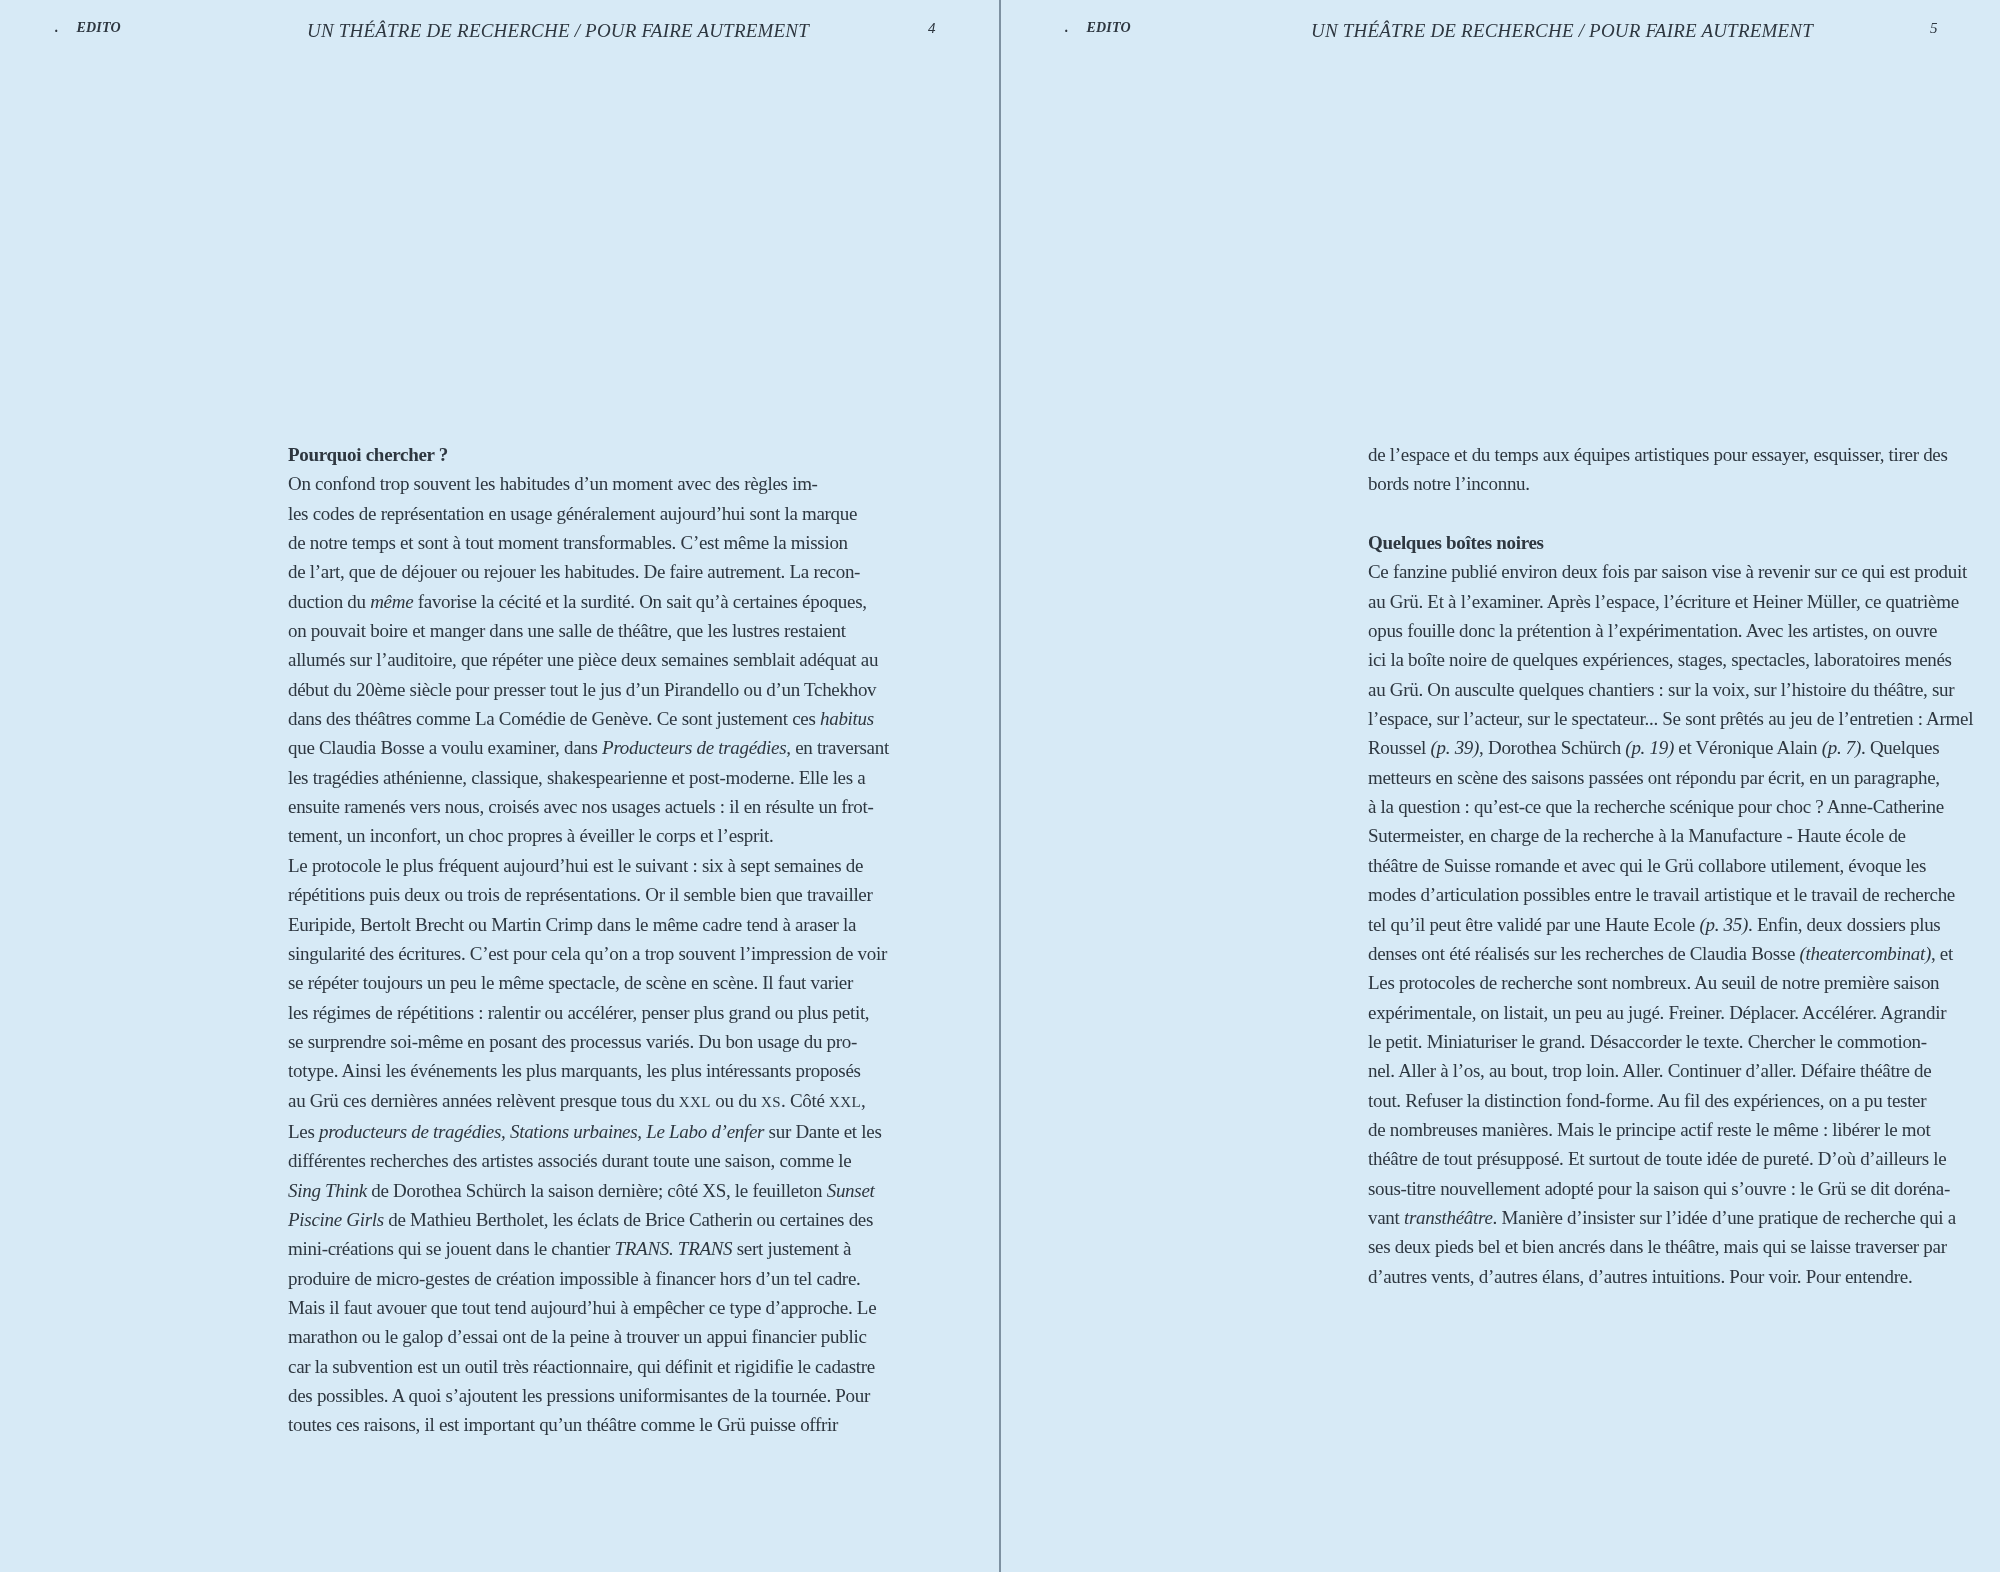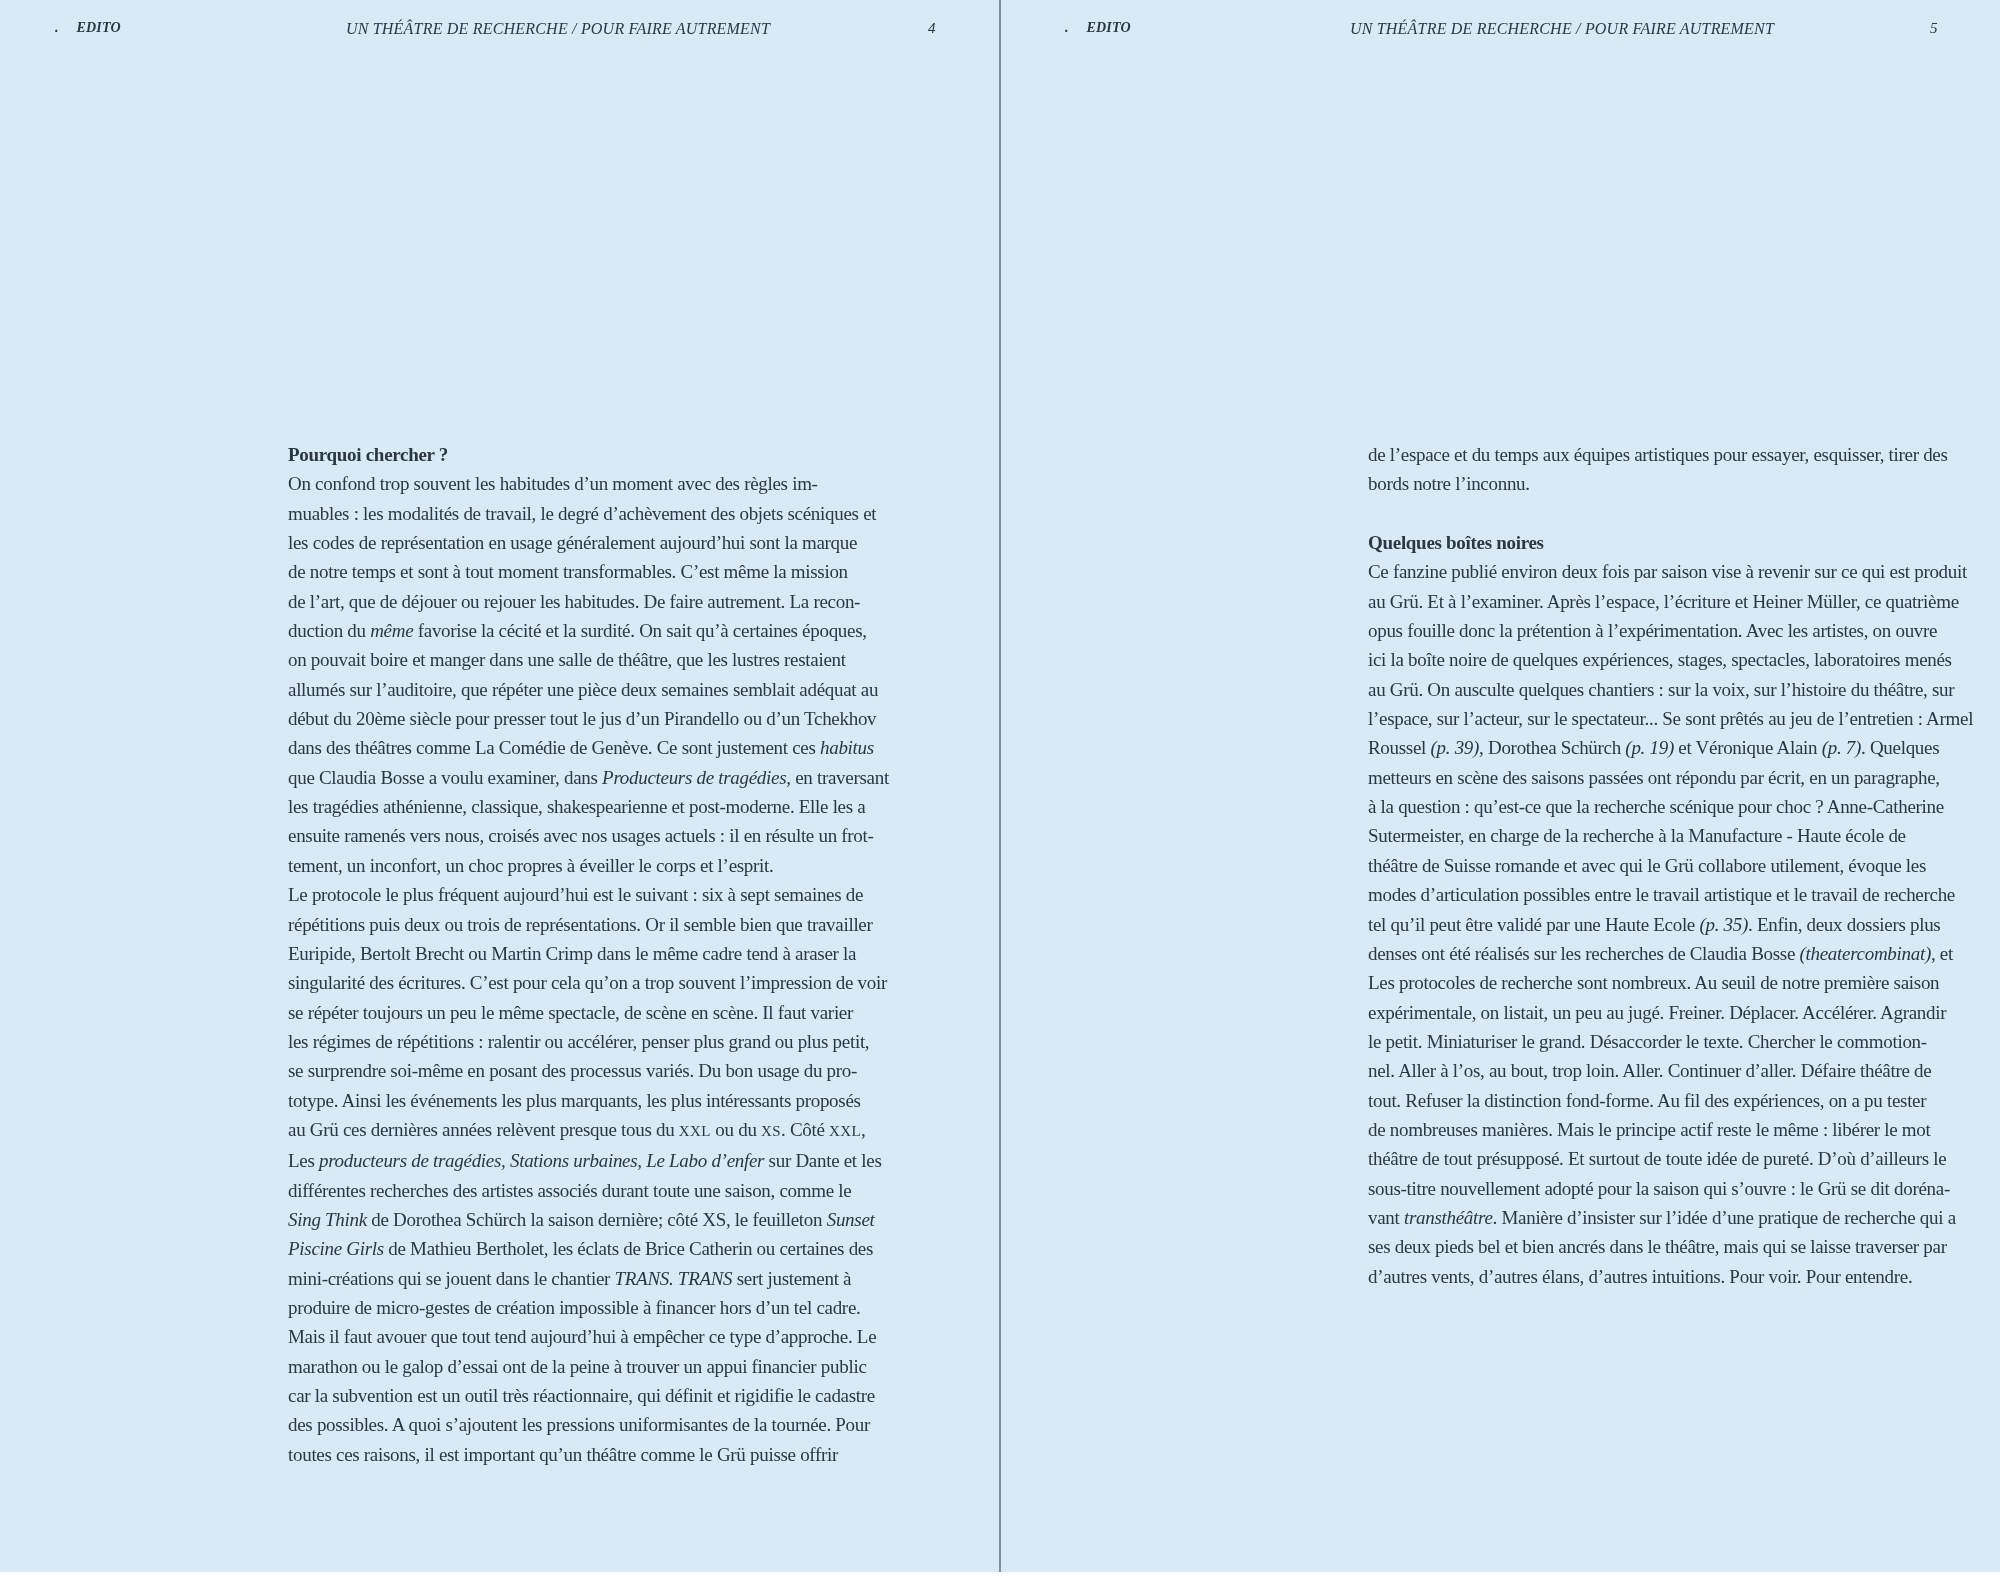--- a/index.html
+++ b/index.html
@@ -13,21 +13,21 @@
     position:relative;
     width:2000px;height:1576px;
     background:var(--bg);
     overflow:hidden;
     font-family:"Liberation Serif","DejaVu Serif",serif;
     color:var(--ink);
   }
   
   .hdr{
     position:absolute;top:20px;height:22px;
-    font-style:italic;font-size:16px;letter-spacing:.2px;
+    font-style:italic;font-size:19px;letter-spacing:.2px;
     white-space:nowrap;
   }
   .rubric{
     font-weight:bold;font-size:14px;word-spacing:14px;
     text-underline-offset:4px;
   }
   .running-title{transform:translateX(-50%);}
   .page-number{font-size:15px;}
   
   .content{
@@ -55,21 +55,20 @@
 
 <div class="spread" style="--bg: #d7eaf6; --ink: #2e3740; --divider: #7d91a1;">
 
   <section>
     <span class="hdr rubric" style="left:55px">. EDITO</span>
     <span class="hdr running-title" style="left:558px">UN THÉÂTRE DE RECHERCHE / POUR FAIRE AUTREMENT</span>
     <span class="hdr page-number" style="left:928px">4</span>
     <div class="content" id="content-left">
         <div class="blk-heading"><span class="run">Pourquoi chercher ?</span></div>
         <div class="blk-line"><span class="run">On confond trop souvent les habitudes d’un moment avec des règles im-</span></div>
-        <div class="blk-line"><span class="run">muables : les modalités de travail, le degré d’achèvement des objets scéniques et</span></div>
         <div class="blk-line"><span class="run">les codes de représentation en usage généralement aujourd’hui sont la marque</span></div>
         <div class="blk-line"><span class="run">de notre temps et sont à tout moment transformables. C’est même la mission</span></div>
         <div class="blk-line"><span class="run">de l’art, que de déjouer ou rejouer les habitudes. De faire autrement. La recon-</span></div>
         <div class="blk-line"><span class="run">duction du </span><span class="run i">même</span><span class="run"> favorise la cécité et la surdité. On sait qu’à certaines époques,</span></div>
         <div class="blk-line"><span class="run">on pouvait boire et manger dans une salle de théâtre, que les lustres restaient</span></div>
         <div class="blk-line"><span class="run">allumés sur l’auditoire, que répéter une pièce deux semaines semblait adéquat au</span></div>
         <div class="blk-line"><span class="run">début du 20ème siècle pour presser tout le jus d’un Pirandello ou d’un Tchekhov</span></div>
         <div class="blk-line"><span class="run">dans des théâtres comme La Comédie de Genève. Ce sont justement ces </span><span class="run i">habitus</span></div>
         <div class="blk-line"><span class="run">que Claudia Bosse a voulu examiner, dans </span><span class="run i">Producteurs de tragédies,</span><span class="run"> en traversant</span></div>
         <div class="blk-line"><span class="run">les tragédies athénienne, classique, shakespearienne et post-moderne. Elle les a</span></div>

